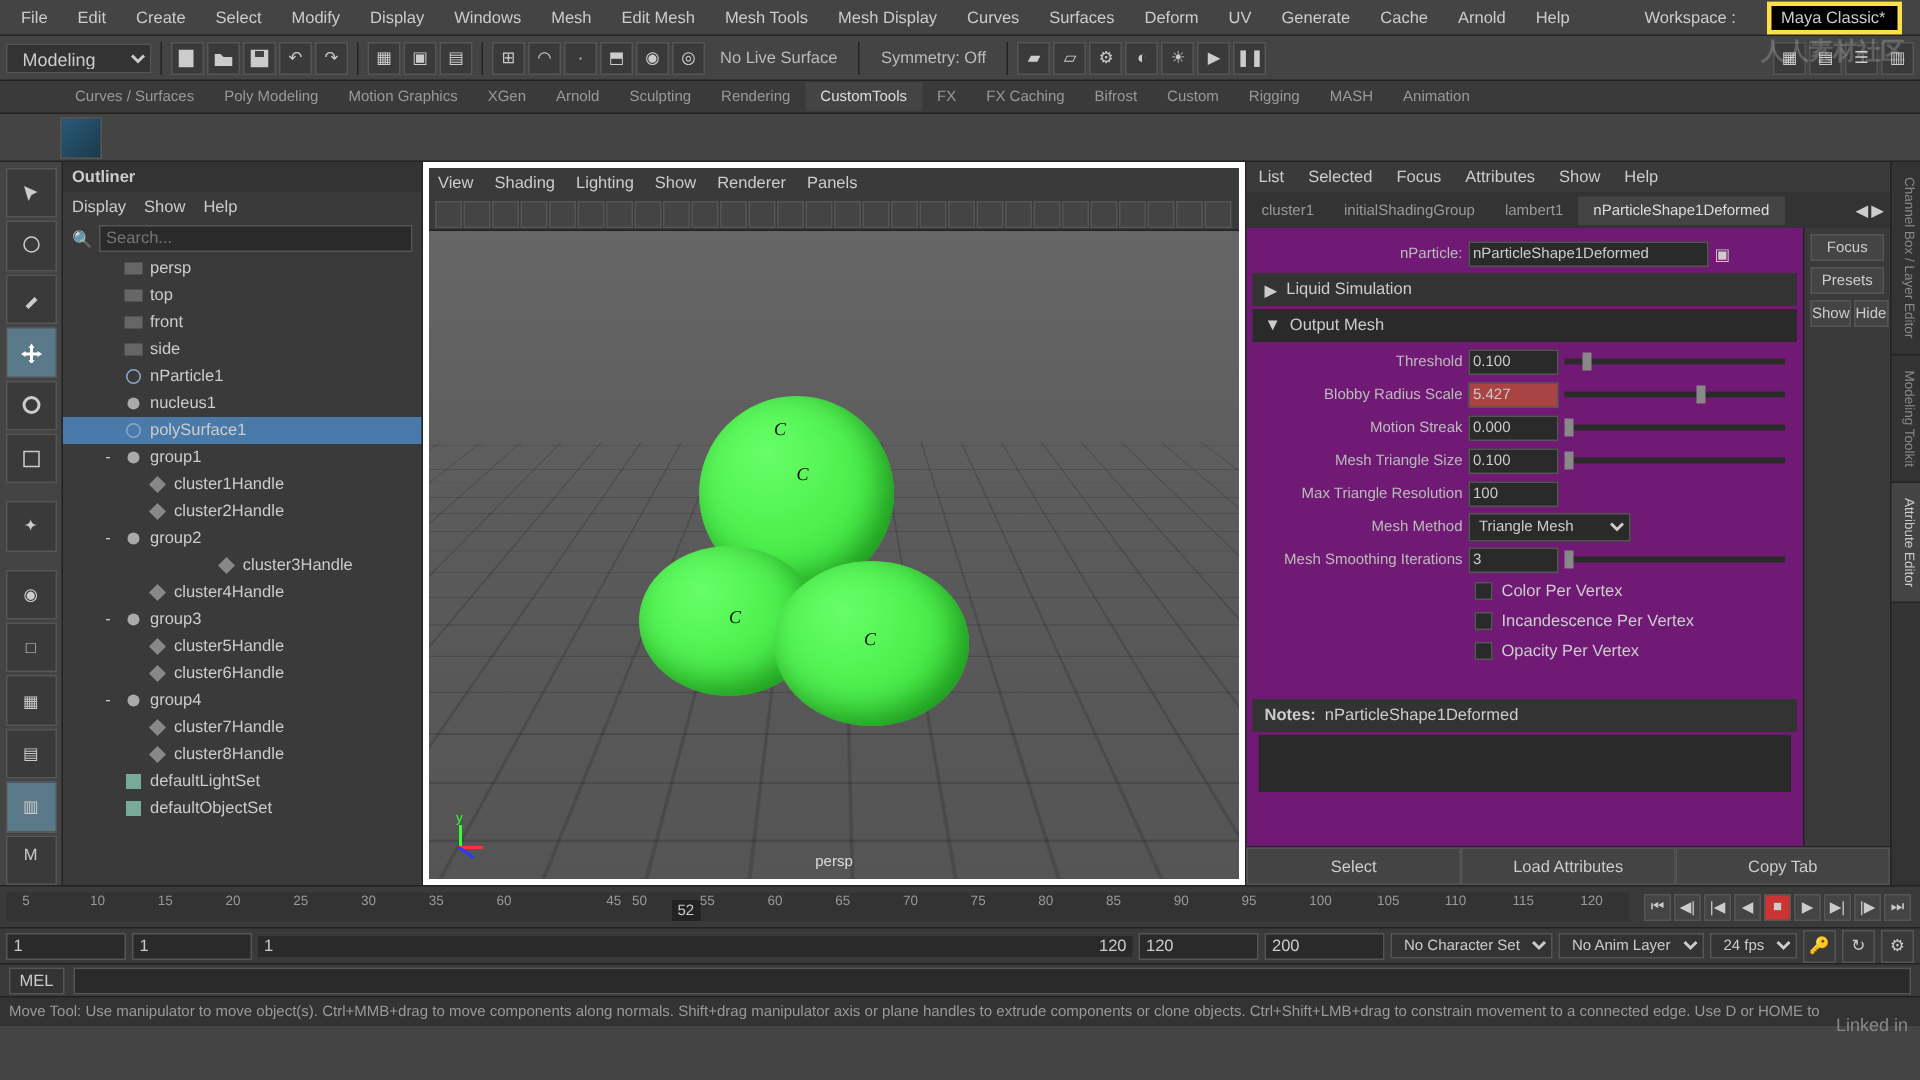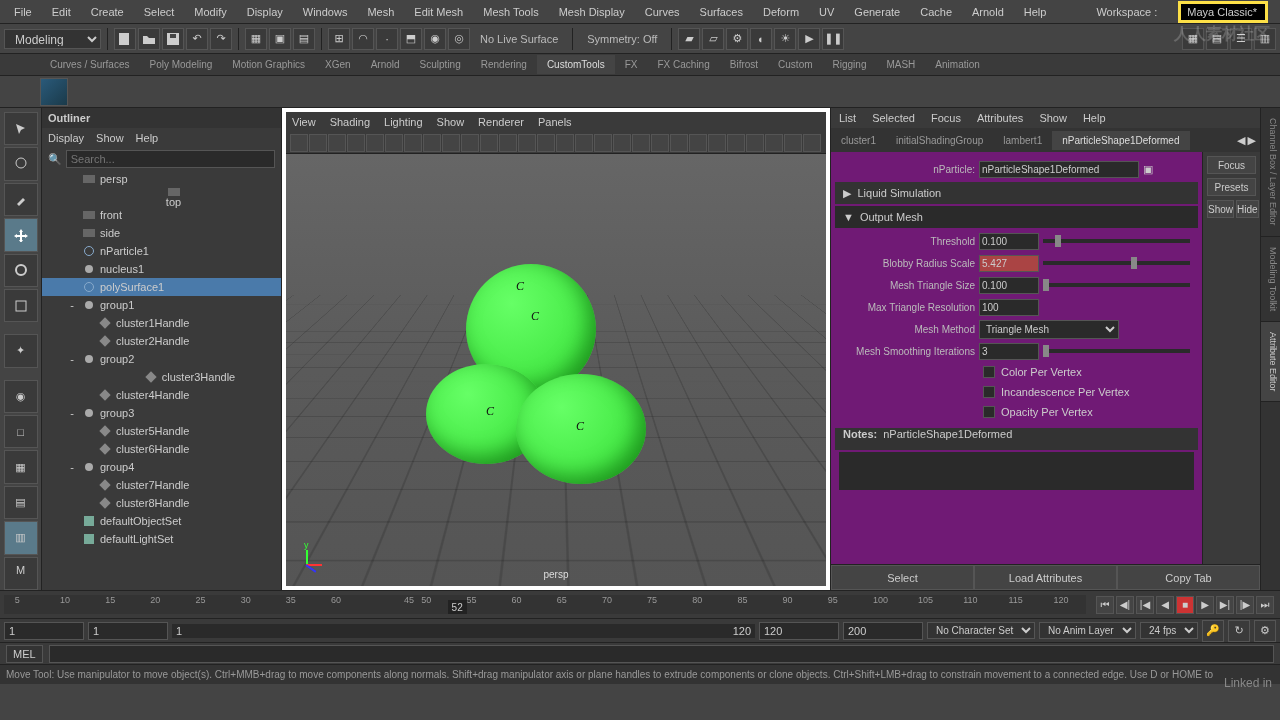--- a/index.html
+++ b/index.html
@@ -63,21 +63,21 @@
 .attr-side-btn{height:18px;background:#444;border:1px solid #555;display:flex;align-items:center;justify-content:center;font-size:10px;cursor:pointer}
 .attr-row{display:flex;align-items:center;height:22px;gap:4px}
 .attr-label{width:140px;text-align:right;color:#bbb;font-size:10px}
 .attr-input{width:60px;background:#2a2a2a;border:1px solid #555;color:#ccc;padding:2px;font-size:10px}
 .attr-input.hl{background:#aa4444}
 .attr-slider{flex:1;height:4px;background:#2a2a2a;position:relative;margin-right:8px}
 .attr-slider-thumb{position:absolute;width:6px;height:12px;background:#888;top:-4px}
 .attr-section{display:flex;align-items:center;height:22px;background:#333;margin:2px 0;padding-left:8px;gap:6px;cursor:pointer}
 .attr-check{display:flex;align-items:center;height:20px;gap:6px;padding-left:148px}
 .attr-check .cb{width:12px;height:12px;background:#2a2a2a;border:1px solid #555}
-.attr-notes{height:22px;display:flex;padding-left:8px;gap:6px;background:#333;margin-top:6px}
+.attr-notes{height:22px;display:flex;align-items:center;padding-left:8px;gap:6px;background:#333;margin-top:22px}
 .attr-textarea{height:38px;background:#2a2a2a;margin:2px 4px}
 .attr-bottom{height:26px;display:flex;border-top:1px solid #222}
 .attr-bottom-btn{flex:1;background:#444;border:1px solid #555;display:flex;align-items:center;justify-content:center;cursor:pointer;font-size:11px}
 .right-tabs{width:20px;background:#333;display:flex;flex-direction:column;border-left:1px solid #222}
 .right-tab{writing-mode:vertical-rl;padding:10px 2px;font-size:9px;color:#888;cursor:pointer;border-bottom:1px solid #222}
 .right-tab.active{background:#444;color:#ccc}
 .timeline{height:28px;background:#3a3a3a;display:flex;border-top:1px solid #222}
 .time-ruler{flex:1;position:relative;background:#333;margin:4px}
 .time-tick{position:absolute;top:0;font-size:9px;color:#999}
 .time-marker{position:absolute;bottom:0;height:14px;background:#222;color:#ccc;font-size:10px;padding:0 4px;display:flex;align-items:center}
@@ -252,21 +252,21 @@
       <input placeholder="Search..." style="">
     </div>
     <div class="outliner-tree" id="outliner-tree">
         <div class="tree-item dim" style="padding-left: 24px;">
           <span class="tree-toggle"></span>
           <span class="tree-icon">
             <span class="ico-cam"></span>
           </span>
           <span>persp</span>
         </div>
-        <div class="tree-item dim" style="padding-left: 24px; flex-direction: column;">
+        <div class="tree-item dim" style="padding-left: 24px;">
           <span class="tree-toggle"></span>
           <span class="tree-icon">
             <span class="ico-cam"></span>
           </span>
           <span>top</span>
         </div>
         <div class="tree-item dim" style="padding-left: 24px;">
           <span class="tree-toggle"></span>
           <span class="tree-icon">
             <span class="ico-cam"></span>
@@ -383,28 +383,28 @@
           <span class="tree-icon">
             <span class="ico-handle"></span>
           </span>
           <span>cluster8Handle</span>
         </div>
         <div class="tree-item" style="padding-left: 24px;">
           <span class="tree-toggle"></span>
           <span class="tree-icon">
             <span class="ico-set"></span>
           </span>
+          <span>defaultLightSet</span>
+        </div>
+        <div class="tree-item" style="padding-left: 24px;">
+          <span class="tree-toggle"></span>
+          <span class="tree-icon">
+            <span class="ico-set"></span>
+          </span>
           <span>defaultObjectSet</span>
-        </div>
-        <div class="tree-item" style="padding-left: 24px;">
-          <span class="tree-toggle"></span>
-          <span class="tree-icon">
-            <span class="ico-set"></span>
-          </span>
-          <span>defaultLightSet</span>
         </div>
       </div>
   </div>
 
   <div class="viewport">
     <div class="vp-menu">
       <span>View</span>
       <span>Shading</span>
       <span>Lighting</span>
       <span>Show</span>
@@ -503,33 +503,40 @@
               </div>
             </div>
             <div class="attr-row">
               <span class="attr-label">Blobby Radius Scale</span>
               <input class="attr-input hl" value="5.427" style="">
               <div class="attr-slider">
                 <div class="attr-slider-thumb" style="left:60%"></div>
               </div>
             </div>
             <div class="attr-row">
+              <span class="attr-label">Motion Streak</span>
+              <input class="attr-input" value="0.000" style="">
+              <div class="attr-slider">
+                <div class="attr-slider-thumb" style="left:0%"></div>
+              </div>
+            </div>
+            <div class="attr-row">
               <span class="attr-label">Mesh Triangle Size</span>
               <input class="attr-input" value="0.100" style="">
               <div class="attr-slider">
                 <div class="attr-slider-thumb" style="left:0%"></div>
               </div>
             </div>
             <div class="attr-row">
               <span class="attr-label">Max Triangle Resolution</span>
               <input class="attr-input" value="100" style="">
             </div>
             <div class="attr-row">
               <span class="attr-label">Mesh Method</span>
-              <select class="attr-input" style="width:140px"><option>Triangle Mesh</option></select>
+              <select class="attr-input" style="width:108px"><option>Triangle Mesh</option></select>
             </div>
             <div class="attr-row">
               <span class="attr-label">Mesh Smoothing Iterations</span>
               <input class="attr-input" value="3" style="">
               <div class="attr-slider">
                 <div class="attr-slider-thumb" style="left:0%"></div>
               </div>
             </div>
           </div>
         <div id="attr-checks">

